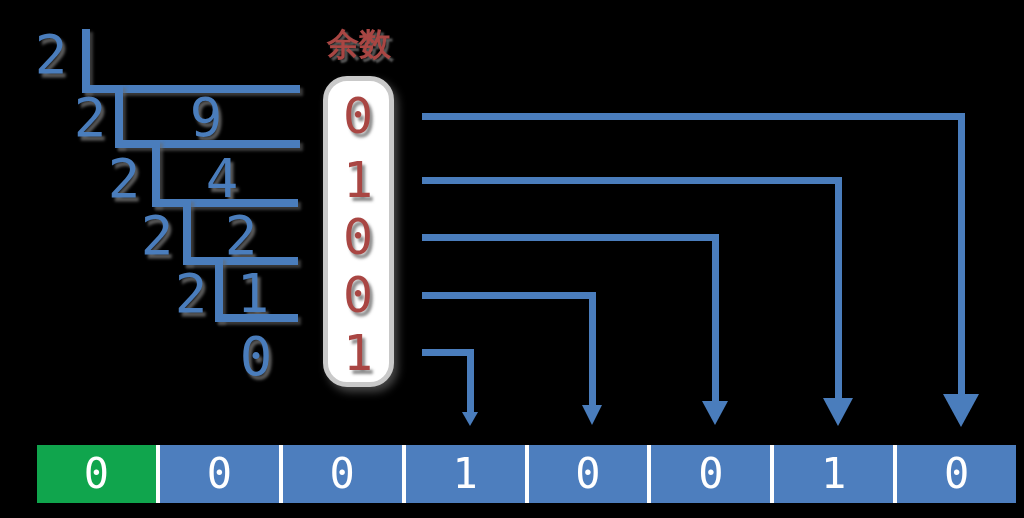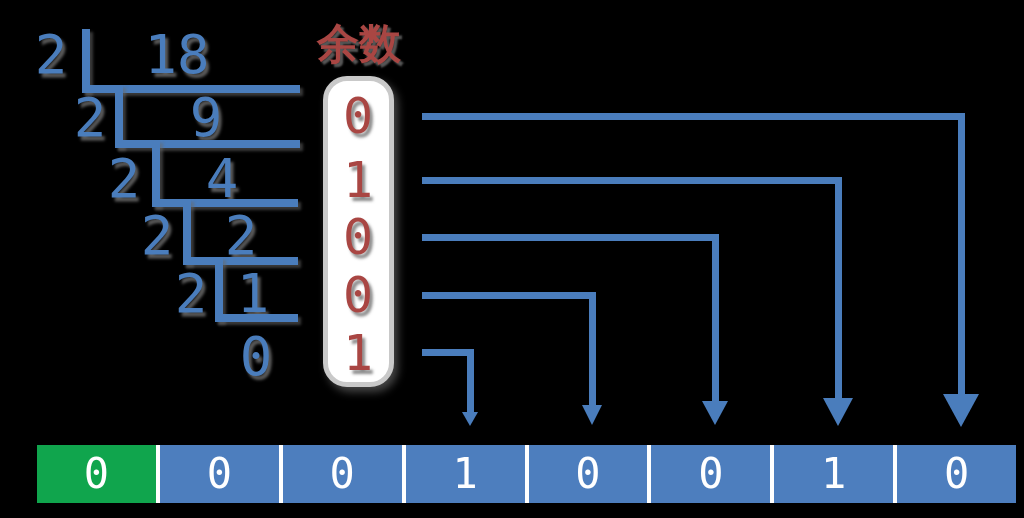--- a/index.html
+++ b/index.html
@@ -14,21 +14,21 @@
     text-shadow:3px 4px 3px rgba(108,108,108,.85);
     width:40px;white-space:nowrap;
   }
   .num.wide{width:70px;}
   .red{color:var(--red,#A94643);font-size:50px;line-height:50px;text-shadow:3px 4px 3px rgba(110,110,110,.8);}
   
   .line{position:absolute;background:var(--blue,#4A7DBC);box-shadow:3px 3px 3px rgba(105,105,105,.55);}
   
   .title{
     position:absolute;left:306px;top:22px;width:106px;text-align:center;
-    font-family:"DejaVu Sans",sans-serif;font-weight:bold;font-size:42px;line-height:44px;
+    font-family:"DejaVu Sans",sans-serif;font-weight:bold;font-size:32px;line-height:44px;
     color:var(--red,#A94643);text-shadow:3px 3px 2px rgba(110,110,110,.8);
   }
   
   .rem-box{
     position:absolute;left:323px;top:76px;width:71px;height:311px;box-sizing:border-box;
     background:#fff;border:5px solid #c9c9c9;border-radius:24px;
     box-shadow:4px 5px 8px rgba(140,140,140,.5);
   }
   .rem{position:absolute;left:338px;width:40px;text-align:center;}
   
@@ -43,21 +43,20 @@
   }
   .cell.sep{border-left:4px solid #fff;}
   .cell.green{background:var(--green,#10A54D);}
 </style>
 </head>
 <body>
 
 <div class="canvas">
 
   <div class="num" style="left:31px;top:28px">2</div>
-  <div class="num wide" style="left:142px;top:28px">18</div>
   <div class="num" style="left:70px;top:91px">2</div>
   <div class="num" style="left:186px;top:91px">9</div>
   <div class="num" style="left:104px;top:152px">2</div>
   <div class="num" style="left:202px;top:152px">4</div>
   <div class="num" style="left:137px;top:209px">2</div>
   <div class="num" style="left:221px;top:209px">2</div>
   <div class="num" style="left:171px;top:267px">2</div>
   <div class="num" style="left:233px;top:267px">1</div>
   <div class="num" style="left:236px;top:330px">0</div>
 

